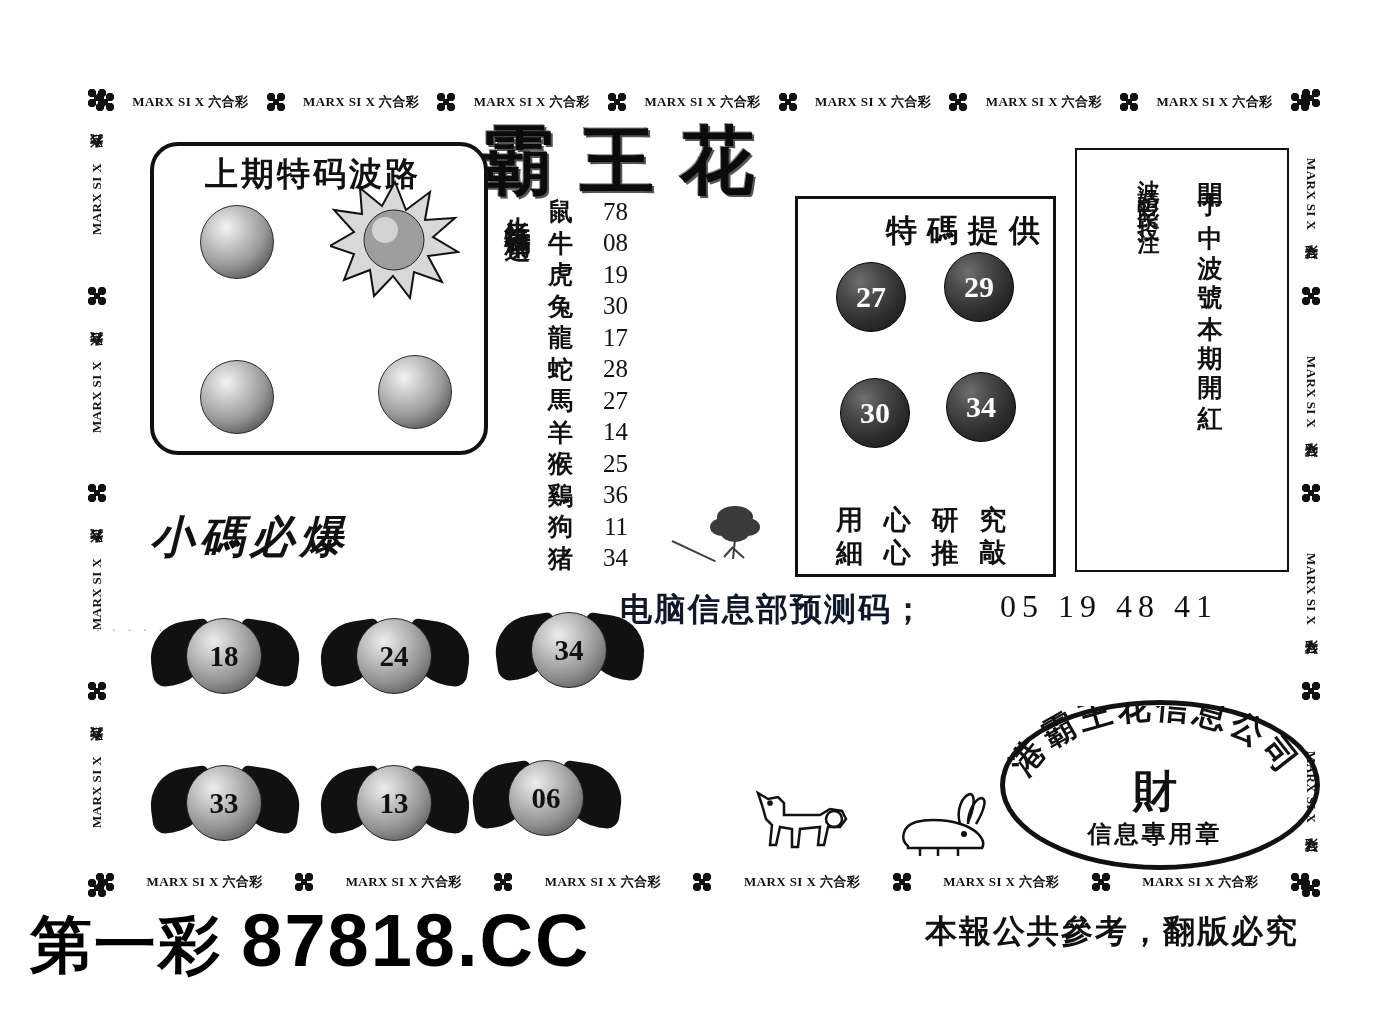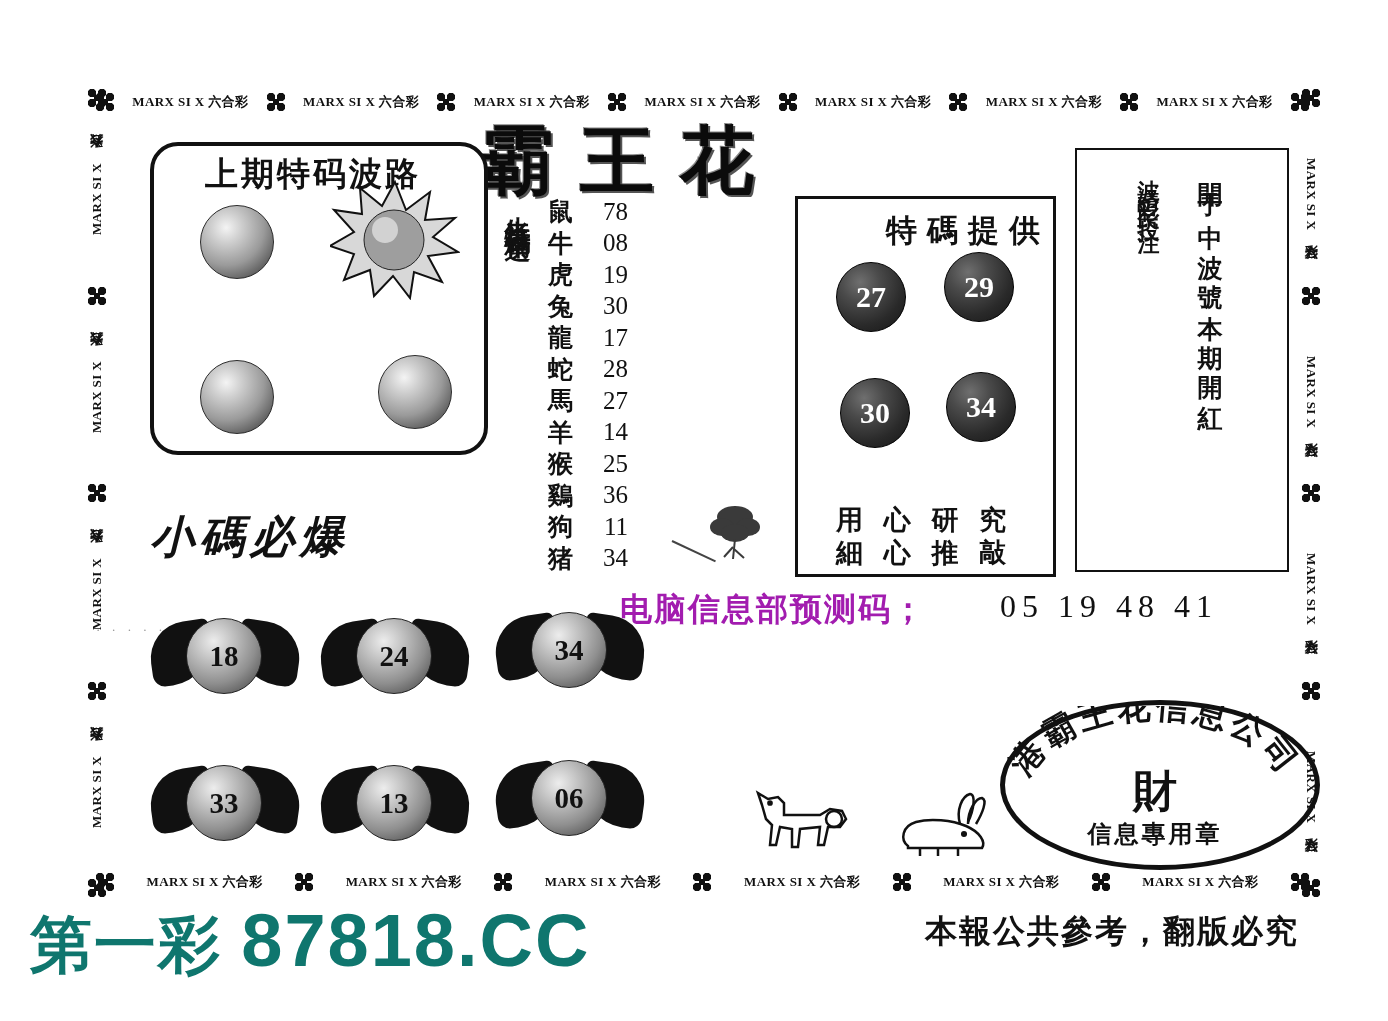--- a/index.html
+++ b/index.html
@@ -127,21 +127,21 @@
   }
   .rcol{
     writing-mode:vertical-rl;
     font-size:25px;font-weight:bold;letter-spacing:12px;color:#111;
   }
   .rcol.small{font-size:22px;letter-spacing:10px;}
 
   
   .pc-line{
     position:absolute;left:620px;top:588px;
-    font-size:32px;font-weight:bold;letter-spacing:2px;color:#a21caf;white-space:nowrap;
+    font-size:32px;font-weight:bold;letter-spacing:2px;color:#0f172a;white-space:nowrap;
   }
   .pc-nums{
     position:absolute;left:1000px;top:588px;
     font-size:32px;letter-spacing:6px;color:#111;white-space:nowrap;
   }
   .benqi{
     position:absolute;left:730px;top:680px;
     font-size:32px;font-weight:bold;letter-spacing:4px;color:#111;white-space:nowrap;
   }
 
@@ -174,21 +174,21 @@
     font-size:44px;font-weight:bold;color:#111;
   }
   .stamp-sub{
     position:absolute;left:1000px;top:818px;width:310px;text-align:center;
     font-size:24px;font-weight:bold;letter-spacing:3px;color:#111;
   }
 
   
   .footer-left{
     position:absolute;left:30px;top:898px;
-    font-size:62px;font-weight:bold;color:#0f766e;letter-spacing:2px;white-space:nowrap;
+    font-size:62px;font-weight:bold;color:#000000;letter-spacing:2px;white-space:nowrap;
     font-family:"Liberation Sans", sans-serif;
     text-align:center;
   }
   .footer-left .num{font-size:74px;}
   .footer-right{
     position:absolute;left:925px;top:910px;
     font-size:32px;font-weight:bold;color:#111;letter-spacing:2px;white-space:nowrap;
   }
 
   
@@ -388,21 +388,21 @@
   <div class="bat" style="left:150px;top:765px;">
     <div class="wing-l"></div>
     <div class="wing-r"></div>
     <div class="core">33</div>
   </div>
   <div class="bat" style="left:320px;top:765px;">
     <div class="wing-l"></div>
     <div class="wing-r"></div>
     <div class="core">13</div>
   </div>
-  <div class="bat" style="left:495px;top:760px;">
+  <div class="bat" style="left:472px;top:760px;">
     <div class="wing-l"></div>
     <div class="wing-r"></div>
     <div class="core">06</div>
   </div>
 
   <svg class="dog" viewBox="0 0 105 80">
     <g fill="none" stroke="#111" stroke-width="2.5">
       <path d="M12 30 L8 18 L18 24 L28 22 L34 28 L34 40 L70 40 L80 34 L92 36 L96 44 L90 52 L78 52 L74 70 L68 70 L70 52 L50 54 L48 72 L42 72 L42 54 L30 52 L26 70 L20 70 L22 50 L16 44 Z"></path>
       <circle cx="84" cy="44" r="8"></circle>
       <circle cx="20" cy="28" r="1.6" fill="#111"></circle>

